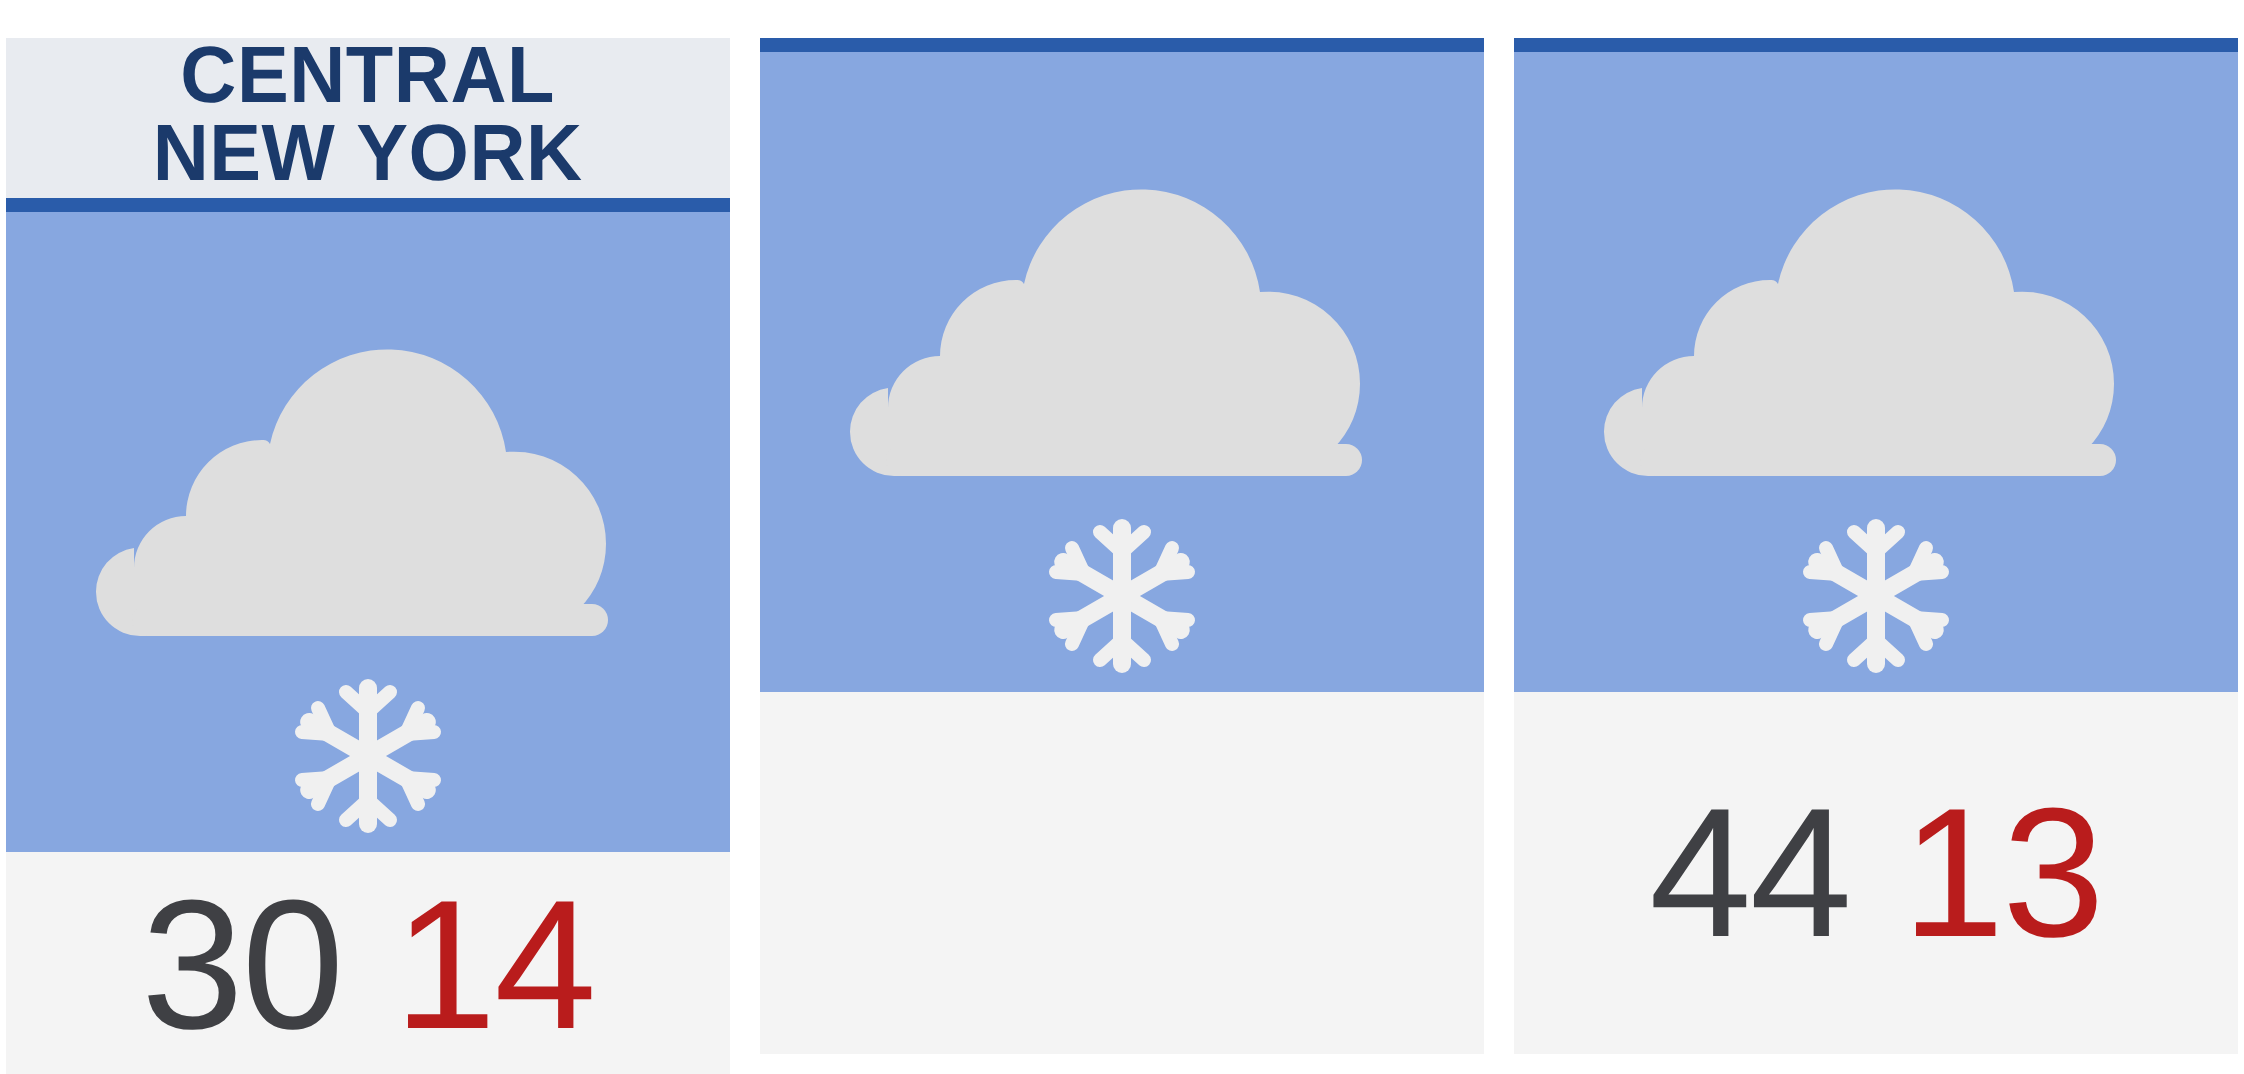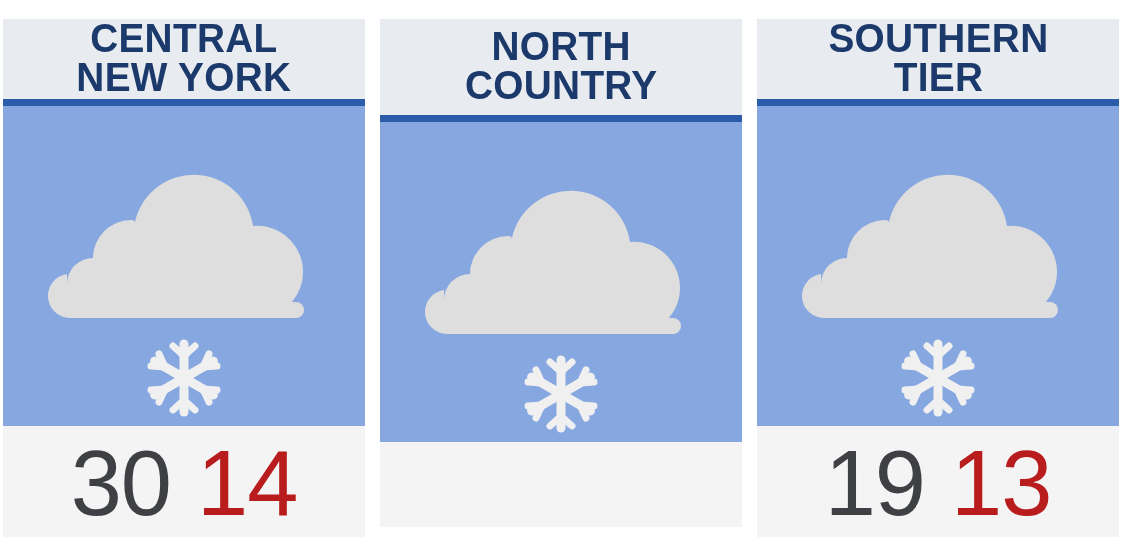--- a/index.html
+++ b/index.html
@@ -149,24 +149,20 @@
         </g>
       </svg>
     </div>
     <div class="panel-footer">
       <span class="temp temp-high">30</span>
       <span class="temp temp-low">14</span>
     </div>
   </div>
 
   <div class="panel">
-    <div class="panel-header">
-      <h2 class="region-name">NORTH
-COUNTRY</h2>
-    </div>
     <div class="header-divider"></div>
     <div class="sky">
       <svg class="weather-icon" viewBox="0 0 360 320" aria-hidden="true">
         <g>
           <path fill="#dedede" d="
             M 63 178
             a 26 26 0 0 1 26 -26
             a 38 38 0 0 1 38 -38
             a 4 4 0 0 1 4 2
             a 60 60 0 0 1 118 4
@@ -195,24 +191,20 @@
             <line x1="199" y1="261" x2="205" y2="248"></line>
             <line x1="161" y1="283" x2="147" y2="284"></line>
             <line x1="161" y1="283" x2="155" y2="296"></line>
           </g>
         </g>
       </svg>
     </div>
   </div>
 
   <div class="panel">
-    <div class="panel-header">
-      <h2 class="region-name">SOUTHERN
-TIER</h2>
-    </div>
     <div class="header-divider"></div>
     <div class="sky">
       <svg class="weather-icon" viewBox="0 0 360 320" aria-hidden="true">
         <g>
           <path fill="#dedede" d="
             M 63 178
             a 26 26 0 0 1 26 -26
             a 38 38 0 0 1 38 -38
             a 4 4 0 0 1 4 2
             a 60 60 0 0 1 118 4
@@ -239,18 +231,18 @@
             <line x1="199" y1="283" x2="205" y2="296"></line>
             <line x1="199" y1="261" x2="213" y2="260"></line>
             <line x1="199" y1="261" x2="205" y2="248"></line>
             <line x1="161" y1="283" x2="147" y2="284"></line>
             <line x1="161" y1="283" x2="155" y2="296"></line>
           </g>
         </g>
       </svg>
     </div>
     <div class="panel-footer">
-      <span class="temp temp-high">19</span>
+      <span class="temp temp-high">44</span>
       <span class="temp temp-low">13</span>
     </div>
   </div>
 
 </div>
 
 </body></html>

